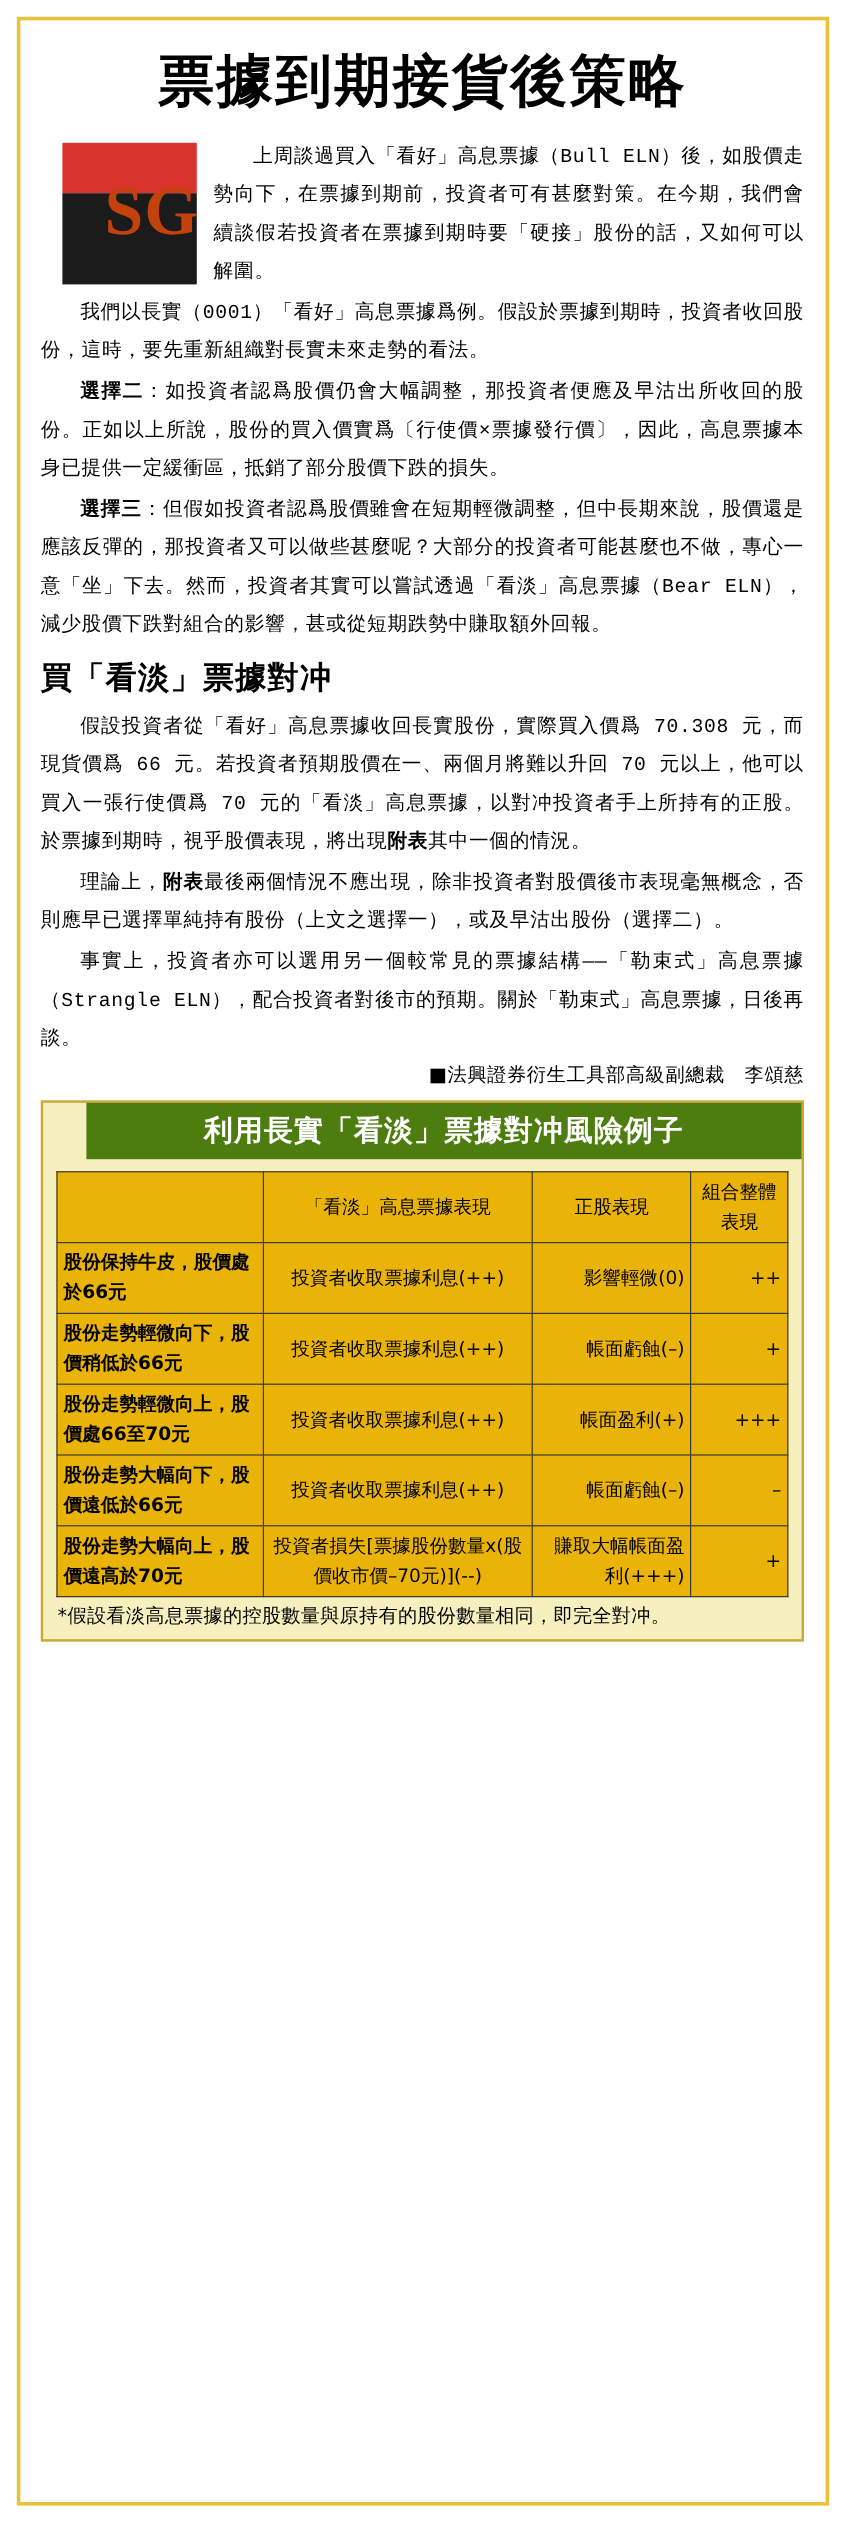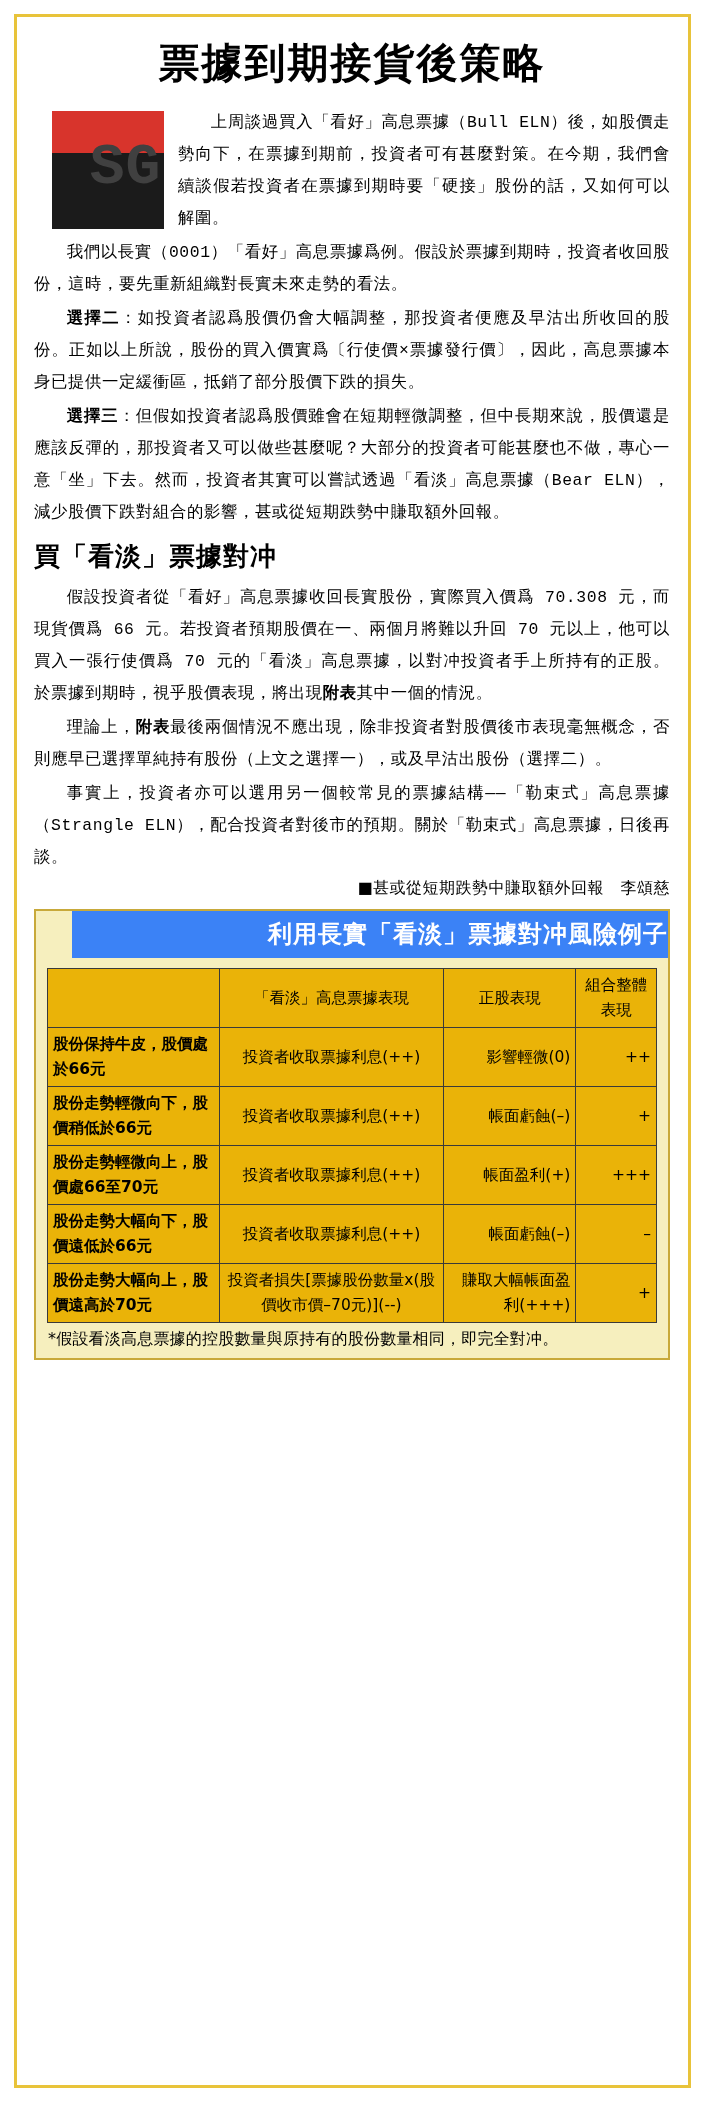--- a/index.html
+++ b/index.html
@@ -33,21 +33,21 @@
   .inner {
     position: absolute;
     left: 34px;
     top: 32px;
     width: 636px;
     box-sizing: border-box;
   }
   .headline {
     font-family: "DejaVu Sans", sans-serif;
     font-weight: bold;
-    font-size: 41px;
+    font-size: 47px;
     letter-spacing: 2px;
     text-align: center;
     margin: 4px 0 16px 0;
     color: #000;
   }
   .logo {
     float: left;
     width: 112px;
     height: 118px;
     margin: 4px 14px 6px 18px;
@@ -61,22 +61,22 @@
   }
   .logo .bot {
     position: absolute;
     left: 0; top: 42px; right: 0; bottom: 0;
     background: #1b1b1b;
   }
   .logo .sg {
     position: absolute;
     left: 0; right: 0; top: 28px;
     text-align: center;
-    color: #404040;
-    font-family: Liberation Mono, monospace;
+    color: #c2410c;
+    font-family: Liberation Serif, serif;
     font-weight: bold;
     font-size: 58px;
     line-height: 1;
     letter-spacing: 1px;
     padding-left: 35px;
   }
   p.body {
     font-family: Liberation Mono, monospace;
     font-size: 16.4px;
     line-height: 32px;
@@ -101,26 +101,26 @@
     margin: 4px 0 10px 0;
     letter-spacing: 0.5px;
   }
   .table-wrap {
     margin-top: 6px;
     border: 2px solid #c8a93a;
     background: #f6efbe;
     padding: 0;
   }
   .table-title {
-    background: #3b82f6;
+    background: #4d7c0f;
     color: #fff;
     font-family: "DejaVu Sans", sans-serif;
     font-weight: bold;
     font-size: 24px;
-    text-align: right;
+    text-align: center;
     padding: 7px 0 8px 0;
     letter-spacing: 1px;
     margin-left: 36px;
   }
   table.matrix {
     border-collapse: collapse;
     width: calc(100% - 22px);
     margin: 10px 11px 4px 11px;
     background: #eab308;
     font-family: "DejaVu Sans", sans-serif;
@@ -170,21 +170,21 @@
 
     <p class="body indent"><b class="lead">選擇二</b>：如投資者認爲股價仍會大幅調整，那投資者便應及早沽出所收回的股份。正如以上所說，股份的買入價實爲〔行使價×票據發行價〕，因此，高息票據本身已提供一定緩衝區，抵銷了部分股價下跌的損失。</p>
     <p class="body indent"><b class="lead">選擇三</b>：但假如投資者認爲股價雖會在短期輕微調整，但中長期來說，股價還是應該反彈的，那投資者又可以做些甚麼呢？大部分的投資者可能甚麼也不做，專心一意「坐」下去。然而，投資者其實可以嘗試透過「看淡」高息票據（Bear ELN），減少股價下跌對組合的影響，甚或從短期跌勢中賺取額外回報。</p>
 
     <div class="sub-headline">買「看淡」票據對冲</div>
 
     <p class="body indent">假設投資者從「看好」高息票據收回長實股份，實際買入價爲 70.308 元，而現貨價爲 66 元。若投資者預期股價在一、兩個月將難以升回 70 元以上，他可以買入一張行使價爲 70 元的「看淡」高息票據，以對冲投資者手上所持有的正股。於票據到期時，視乎股價表現，將出現<b class="lead">附表</b>其中一個的情況。</p>
     <p class="body indent">理論上，<b class="lead">附表</b>最後兩個情況不應出現，除非投資者對股價後市表現毫無概念，否則應早已選擇單純持有股份（上文之選擇一），或及早沽出股份（選擇二）。</p>
     <p class="body indent">事實上，投資者亦可以選用另一個較常見的票據結構——「勒束式」高息票據（Strangle ELN），配合投資者對後市的預期。關於「勒束式」高息票據，日後再談。</p>
 
-    <div class="byline">■甚或從短期跌勢中賺取額外回報　李頌慈</div>
+    <div class="byline">■法興證券衍生工具部高級副總裁　李頌慈</div>
 
     <div class="table-wrap">
       <div class="table-title">利用長實「看淡」票據對冲風險例子</div>
 
       <table class="matrix">
         <thead>
           <tr>
             <th></th>
             <th>「看淡」高息票據表現</th>
             <th>正股表現</th>

